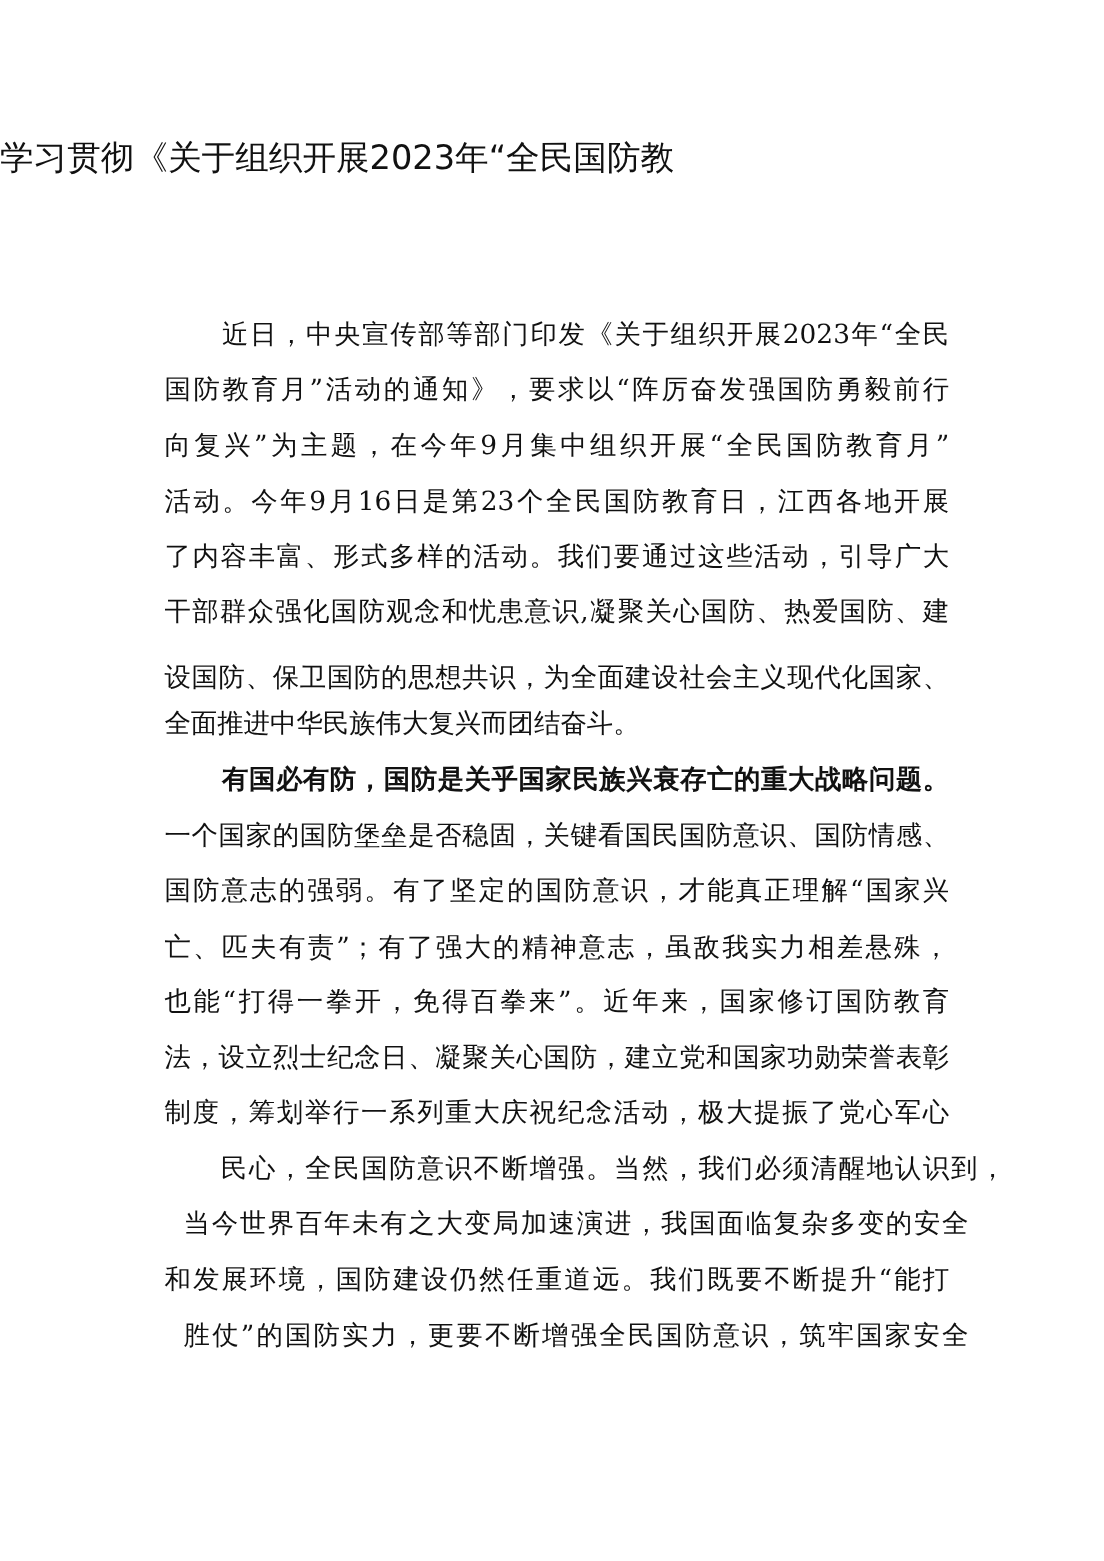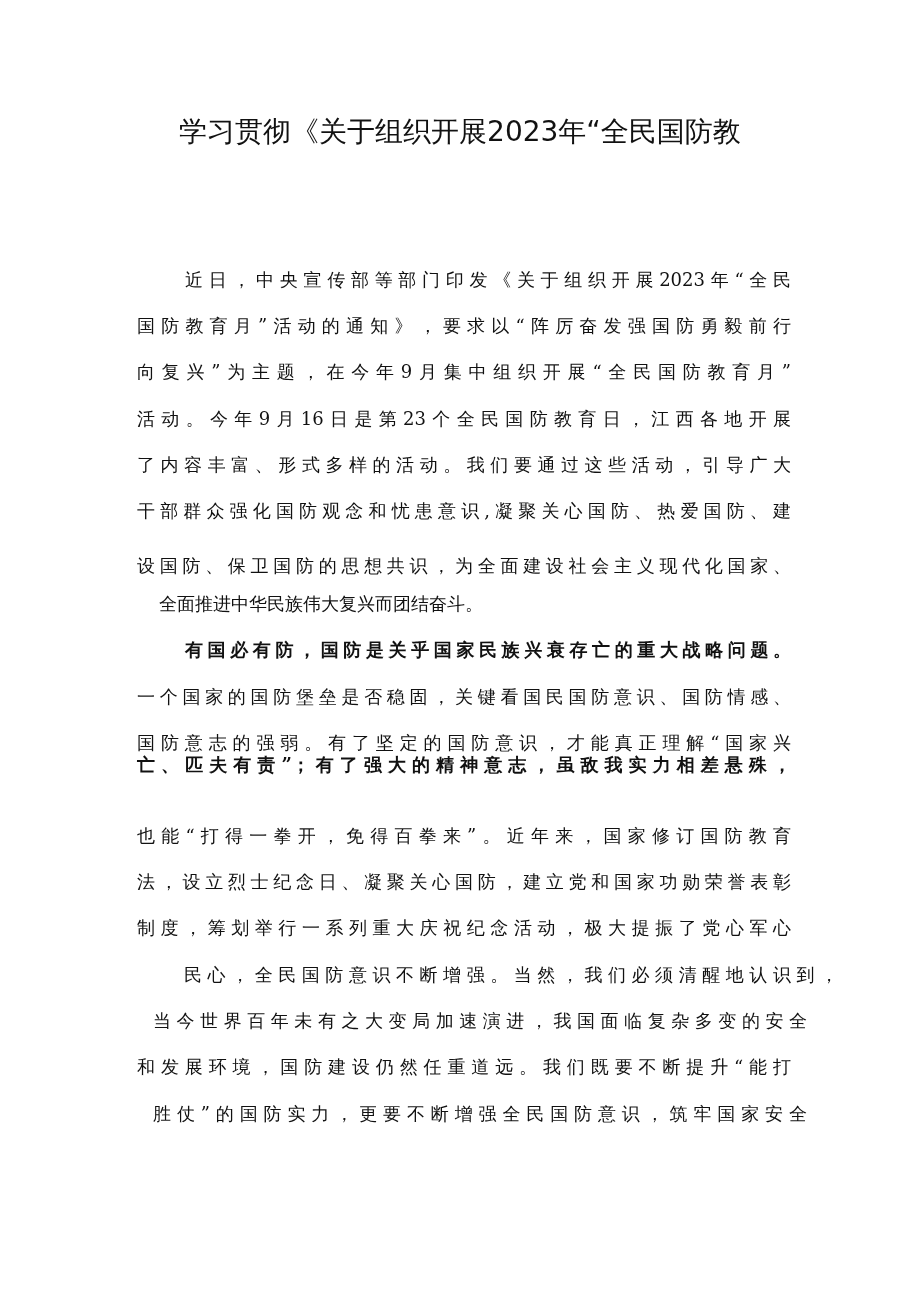--- a/index.html
+++ b/index.html
@@ -19,49 +19,47 @@
       left: 0;
       top: 0;
       width: 920px;
       height: 1301px;
       background: #ffffff;
     }
     .title {
       position: absolute;
       left: 0;
       width: 920px;
-      text-align: center;
       font-family: "DejaVu Sans", "Liberation Sans", sans-serif;
       font-size: 28px;
       line-height: 44px;
       color: #111111;
       letter-spacing: 0px;
     }
     .title.l1 { top: 110px; }
     .title.l2 { top: 160px; }
     .line {
       position: absolute;
       left: 137px;
       width: 654px;
       height: 46px;
       font-family: "DejaVu Serif", "Liberation Serif", serif;
-      font-size: 18px;
+      font-size: 22px;
       line-height: 46px;
       color: #111111;
       white-space: nowrap;
       text-align: justify;
       text-align-last: justify;
     }
     .line.indent {
       left: 185px;
       width: 606px;
     }
     .line.last {
       text-align-last: left;
-      margin-left: 22px;
     }
   </style>
 </head>
 <body>
 
 <div class="page">
 
   <div class="title l1">学习贯彻《关于组织开展2023年“全民国防教</div>
 
   <div>
@@ -72,21 +70,21 @@
     <div class="line" style="top:442px;">了内容丰富、形式多样的活动。我们要通过这些活动，引导广大</div>
     <div class="line" style="top:488px;">干部群众强化国防观念和忧患意识,凝聚关心国防、热爱国防、建</div>
     <div class="line" style="top:543px;">设国防、保卫国防的思想共识，为全面建设社会主义现代化国家、</div>
     <div class="line last" style="top:581px;">全面推进中华民族伟大复兴而团结奋斗。</div>
   </div>
 
   <div>
     <div class="line indent" style="top:627px;font-weight:bold;">有国必有防，国防是关乎国家民族兴衰存亡的重大战略问题。</div>
     <div class="line" style="top:674px;">一个国家的国防堡垒是否稳固，关键看国民国防意识、国防情感、</div>
     <div class="line" style="top:720px;">国防意志的强弱。有了坚定的国防意识，才能真正理解“国家兴</div>
-    <div class="line" style="top:742px;font-weight:bold;">亡、匹夫有责”；有了强大的精神意志，虽敌我实力相差悬殊，</div>
+    <div class="line" style="top:768px;">亡、匹夫有责”；有了强大的精神意志，虽敌我实力相差悬殊，</div>
     <div class="line" style="top:813px;">也能“打得一拳开，免得百拳来”。近年来，国家修订国防教育</div>
     <div class="line" style="top:859px;">法，设立烈士纪念日、凝聚关心国防，建立党和国家功勋荣誉表彰</div>
     <div class="line" style="top:905px;">制度，筹划举行一系列重大庆祝纪念活动，极大提振了党心军心</div>
     <div class="line" style="top:952px;margin-left:47px;">民心，全民国防意识不断增强。当然，我们必须清醒地认识到，</div>
     <div class="line" style="top:998px;margin-left:16px;">当今世界百年未有之大变局加速演进，我国面临复杂多变的安全</div>
     <div class="line" style="top:1044px;">和发展环境，国防建设仍然任重道远。我们既要不断提升“能打</div>
     <div class="line" style="top:1091px;margin-left:16px;">胜仗”的国防实力，更要不断增强全民国防意识，筑牢国家安全</div>
   </div>
 
 </div>

